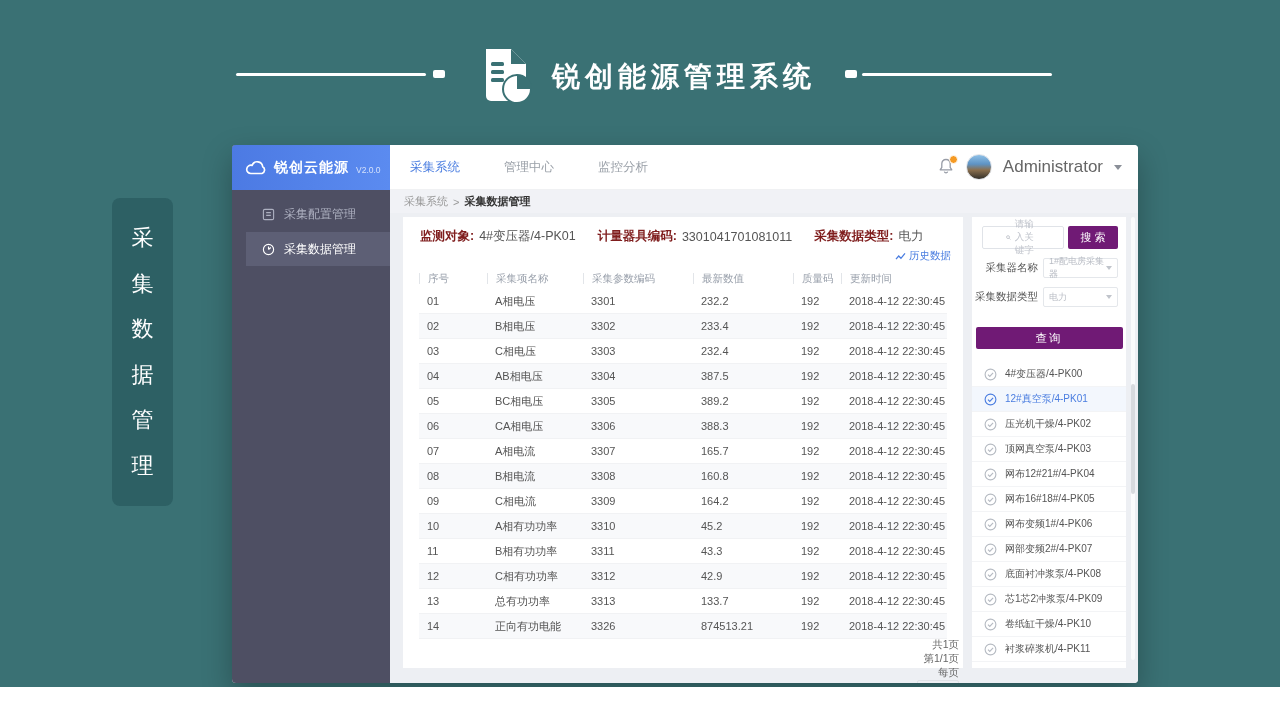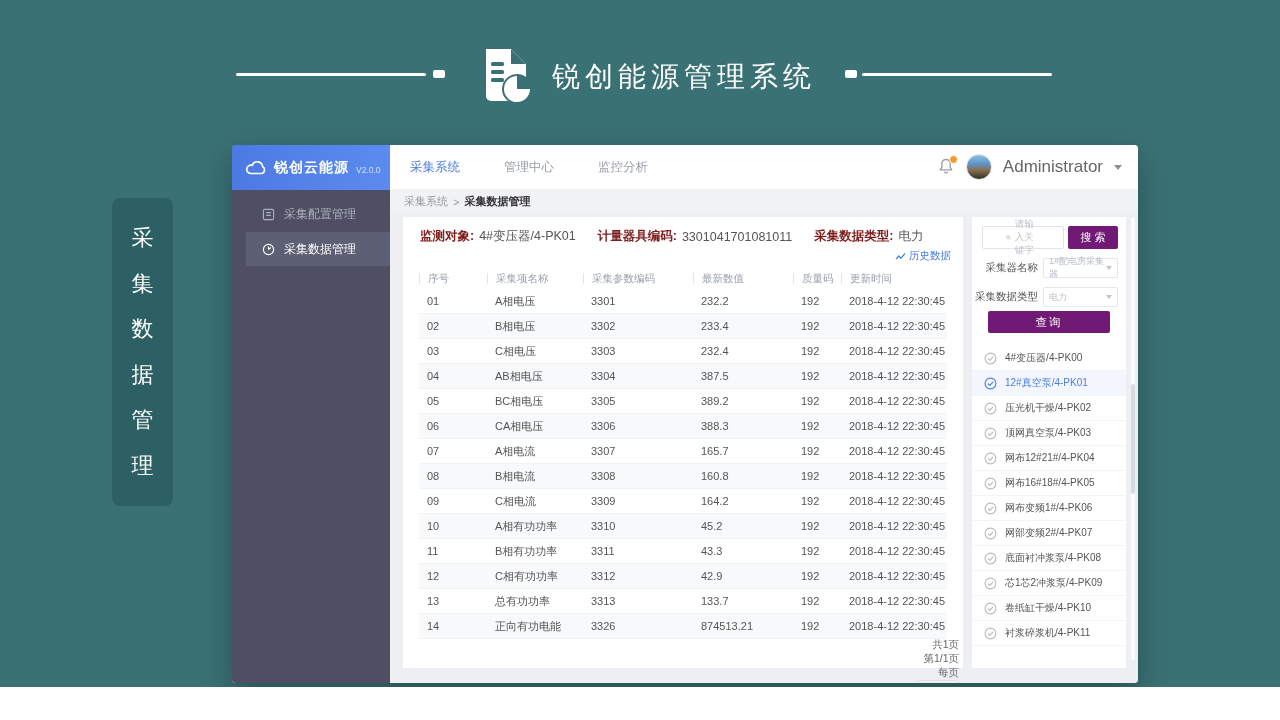--- a/index.html
+++ b/index.html
@@ -8,21 +8,21 @@
   .bottom-strip { position:absolute; left:0; right:0; bottom:0; height:33px; background:#ffffff; }
 
   
   .banner-line { position:absolute; height:3px; background:#fff; border-radius:2px; top:73px; }
   .banner-line.left { left:236px; width:190px; }
   .banner-line.right { left:862px; width:190px; }
   .banner-dash { position:absolute; top:70px; width:12px; height:8px; background:#fff; border-radius:2px; }
   .banner-dash.left { left:433px; }
   .banner-dash.right { left:845px; }
   .app-logo { position:absolute; left:474px; top:45px; width:60px; height:60px; }
-  .banner-title { position:absolute; left:552px; top:58px; font-size:28px; font-weight:normal; color:#ffffff; letter-spacing:5px;text-align:right; }
+  .banner-title { position:absolute; left:552px; top:58px; font-size:28px; font-weight:bold; color:#ffffff; letter-spacing:5px;text-align:right; }
 
   
   .side-label { position:absolute; left:112px; top:198px; width:61px; height:308px; background:#2d6064;
     border-radius:8px; display:flex; flex-direction:column; align-items:center; justify-content:space-evenly;
     padding:10px 0; color:#fff; font-size:22px; }
 
   
   .window { position:absolute; left:232px; top:145px; width:906px; height:538px; background:#edeff3;
     border-radius:4px; overflow:hidden; box-shadow:0 12px 30px rgba(0,0,0,.28); }
 
@@ -88,21 +88,21 @@
   .panel { position:absolute; left:582px; top:4px; width:154px; height:451px; background:#fff; }
   .search-row { display:flex; gap:4px; margin:9px 8px 0 10px; }
   .search-input { flex:1; height:23px; border:1px solid #e0e3e8; border-radius:2px; display:flex; align-items:center; gap:4px; padding:0 23px; cursor:text; }
   .search-placeholder { font-size:9.5px; color:#c0c4cc; }
   .btn-blue { background:#701a75; color:#fff; border:none; border-radius:2px; cursor:pointer; font-family:inherit; }
   .search-btn { width:50px; height:23px; font-size:11px; }
   .field-row { display:flex; align-items:center; gap:5px; margin:9px 8px 0 2px; }
   .field-label { width:64px; text-align:right; font-size:10.5px; color:#555; flex:0 0 auto; }
   .field-select { flex:1; height:20px; border:1px solid #e4e7eb; border-radius:2px; display:flex; align-items:center;
     justify-content:space-between; padding:0 5px; color:#b8bcc4; font-size:9px; cursor:pointer; }
-  .query-btn { display:block; width:122px; height:22px; margin:4px auto 0; font-size:11.5px; letter-spacing:2px; }
+  .query-btn { display:block; width:147px; height:22px; margin:20px auto 0; font-size:11.5px; letter-spacing:2px; }
   .device-list { margin-top:13px; }
   .device-item { height:25px; display:flex; align-items:center; gap:8px; padding-left:12px;
     font-size:10px; color:#555; border-bottom:1px solid #f3f4f6; cursor:pointer; }
   .device-item svg { color:#b5bac2; flex:0 0 auto; }
   .device-item.active { color:#4a7de0; background:#f3f7fd; }
   .device-item.active svg { color:#4a7de0; }
 
   .scroll-track { position:absolute; right:3px; top:4px; width:4px; height:443px; background:#fafbfc; border-radius:2px; }
   .scroll-thumb { position:absolute; left:0; top:167px; width:4px; height:110px; background:#d7dade; border-radius:2px; cursor:grab; }
 </style>

